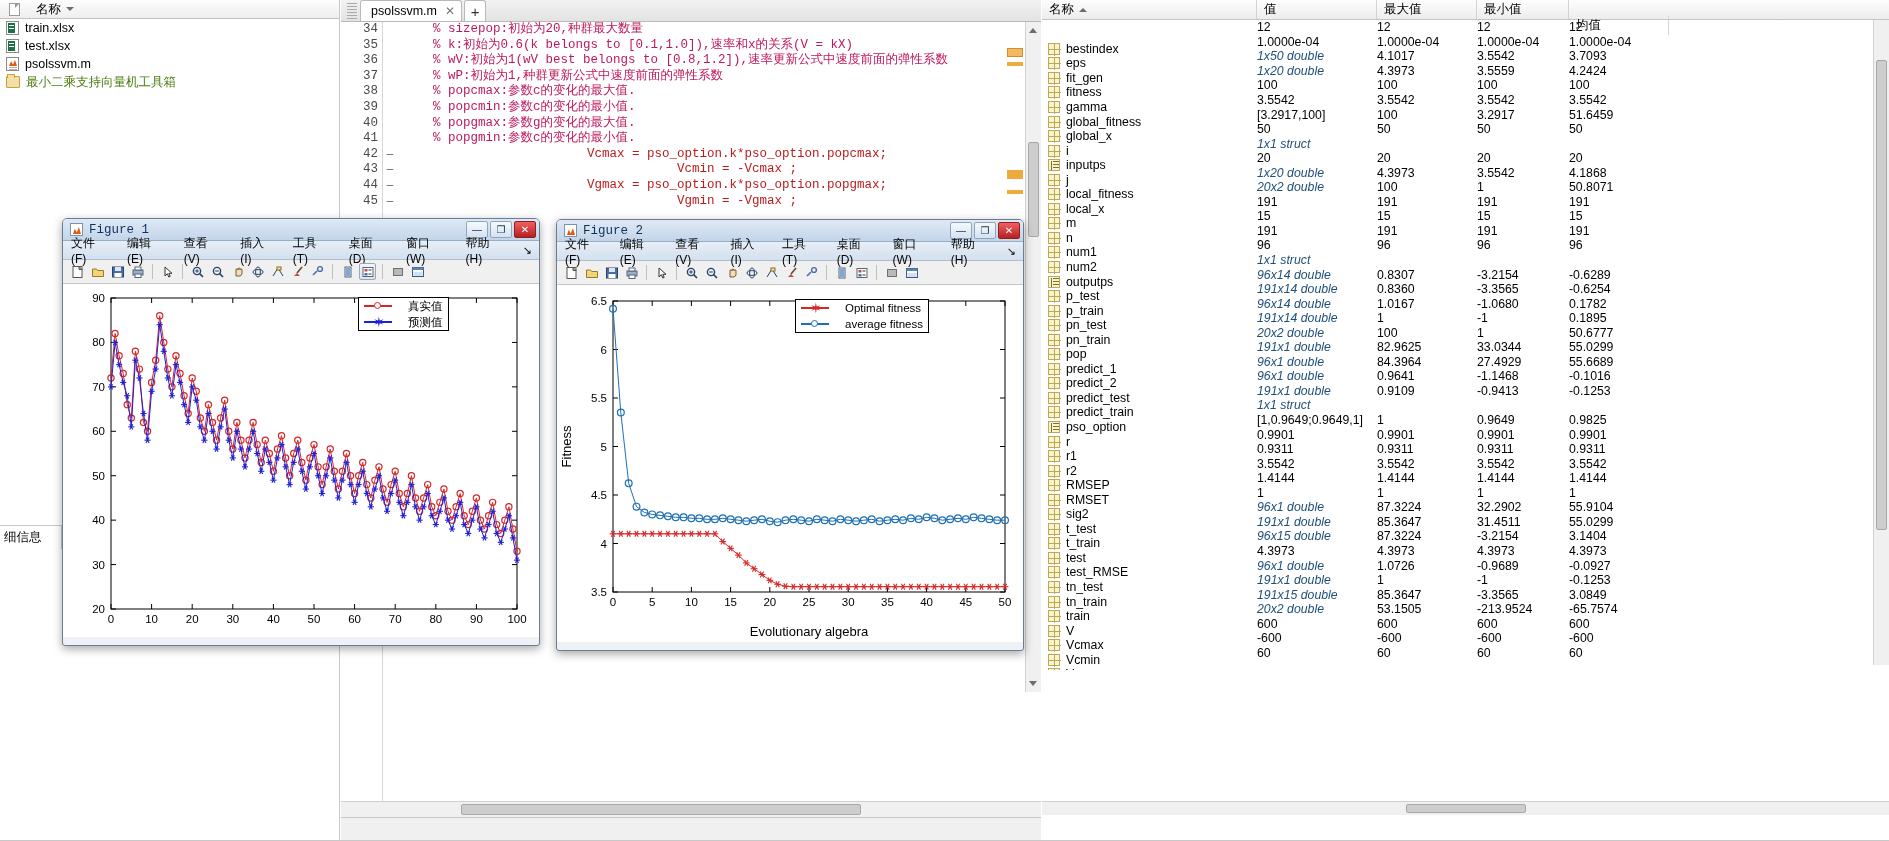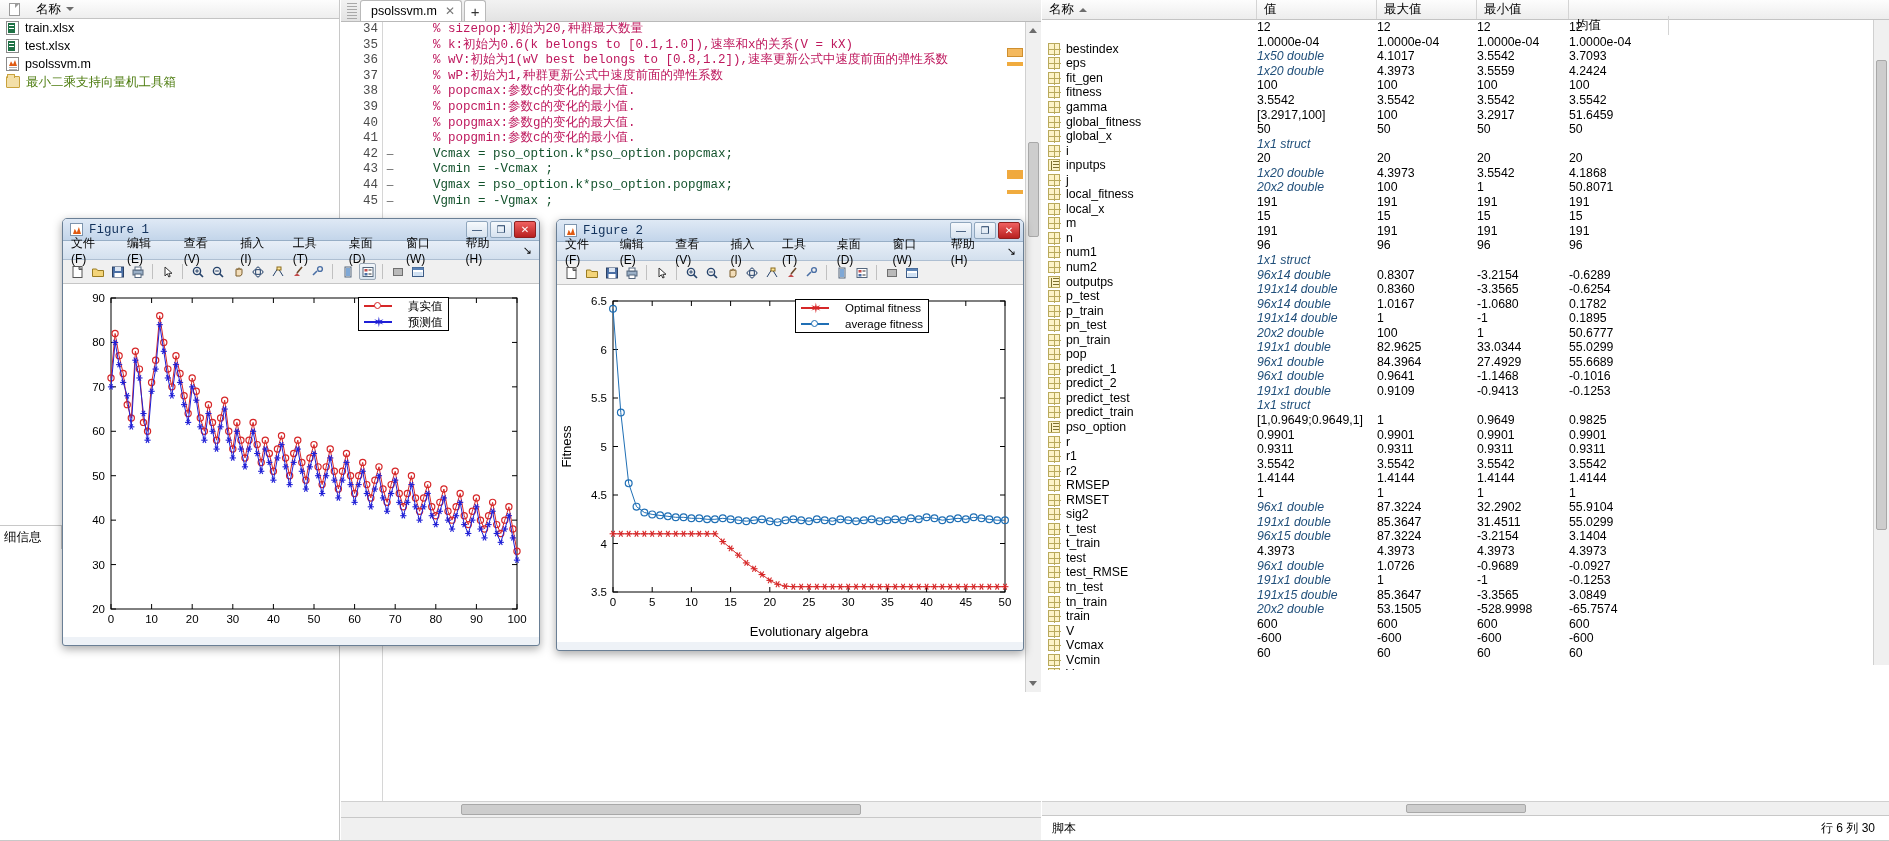--- a/index.html
+++ b/index.html
@@ -41,21 +41,21 @@
       repeating-linear-gradient(to bottom,#a8a8a8 0 1px,transparent 1px 3px); }
   .tab { height:21px; background:#fff; border:1px solid #b9b9b9; border-bottom:none; border-radius:3px 3px 0 0; display:flex; align-items:center; padding:0 6px 0 10px; gap:8px; font-size:12.5px; }
   .tab-close { color:#777; font-size:12px; }
   .tab-plus { width:22px; height:21px; background:#fff; border:1px solid #b9b9b9; border-bottom:none; border-radius:3px 3px 0 0; display:flex; align-items:center; justify-content:center; font-size:15px; color:#333; margin-left:2px; }
   #code-area { position:relative; height:819px; background:#fff; display:flex; font-family:"Liberation Mono", monospace; font-size:12.5px; }
   #gutter { width:42px; background:#fff; border-right:1px solid #d6d6d6; text-align:right; padding-right:4px; color:#4a4a4a; }
   #marks { width:14px; background:#fff; color:#555; text-align:center; }
   #codelines { flex:1; padding-left:6px; white-space:pre; }
   .ln { height:15.6px; line-height:15.6px; }
   .cmt { color:#be185d; }
-  .cod { color:#14532d; }
+  .cod { color:#b91c1c;text-align:center; }
   #ed-scroll { position:absolute; right:0; top:22px; width:16px; height:670px; background:#f0f0f0; border-left:1px solid #d0d0d0; }
   #ed-scroll .thumb { position:absolute; top:120px; left:2px; width:11px; height:95px; background:#cdcdcd; border:1px solid #a8a8a8; border-radius:2px; }
   #ed-scroll .arrowup, #ed-scroll .arrowdn { position:absolute; left:3px; width:0;height:0;border-left:4px solid transparent;border-right:4px solid transparent; }
   #ed-scroll .arrowup { top:6px; border-bottom:5px solid #6c6c6c; }
   #ed-scroll .arrowdn { bottom:6px; border-top:5px solid #6c6c6c; }
   #ed-marker-a { position:absolute; right:18px; top:48px; width:16px; height:9px; background:#f4b95e; border:1px solid #cf8f2e; }
   #ed-marker-b { position:absolute; right:18px; top:62px; width:16px; height:4px; background:#f0ab3e; }
   #ed-marker-c { position:absolute; right:18px; top:170px; width:16px; height:9px; background:#f0a93e; }
   #ed-marker-d { position:absolute; right:18px; top:190px; width:16px; height:4px; background:#f0ab3e; }
   #ed-bottombar { position:absolute; left:341px; bottom:0; width:700px; height:24px; background:#f0f0f0; border-top:1px solid #c8c8c8; }
@@ -1633,21 +1633,21 @@
         <div class="c-min">-3.3565</div>
         <div class="c-mean">3.0849</div>
       </div>
       <div class="ws-row">
         <div class="c-name">
           <span class="mat-icon"></span>
           <span>V</span>
         </div>
         <div class="c-val ws-italic">20x2 double</div>
         <div class="c-max">53.1505</div>
-        <div class="c-min">-528.9998</div>
+        <div class="c-min">-213.9524</div>
         <div class="c-mean">-65.7574</div>
       </div>
       <div class="ws-row">
         <div class="c-name">
           <span class="mat-icon"></span>
           <span>Vcmax</span>
         </div>
         <div class="c-val">600</div>
         <div class="c-max">600</div>
         <div class="c-min">600</div>
@@ -1673,18 +1673,14 @@
         <div class="c-min">60</div>
         <div class="c-mean">60</div>
       </div>
     </div>
   <div id="ws-vscroll">
     <div class="thumb"></div>
   </div>
   <div id="ws-hscroll">
     <div class="hthumb"></div>
   </div>
-  <div id="ws-status">
-    <span>脚本</span>
-    <span style="margin-left:auto;margin-right:14px;">行  6   列  30</span>
-  </div>
 </div>
 <div id="bottom-strip"></div>
 
 </body></html>

